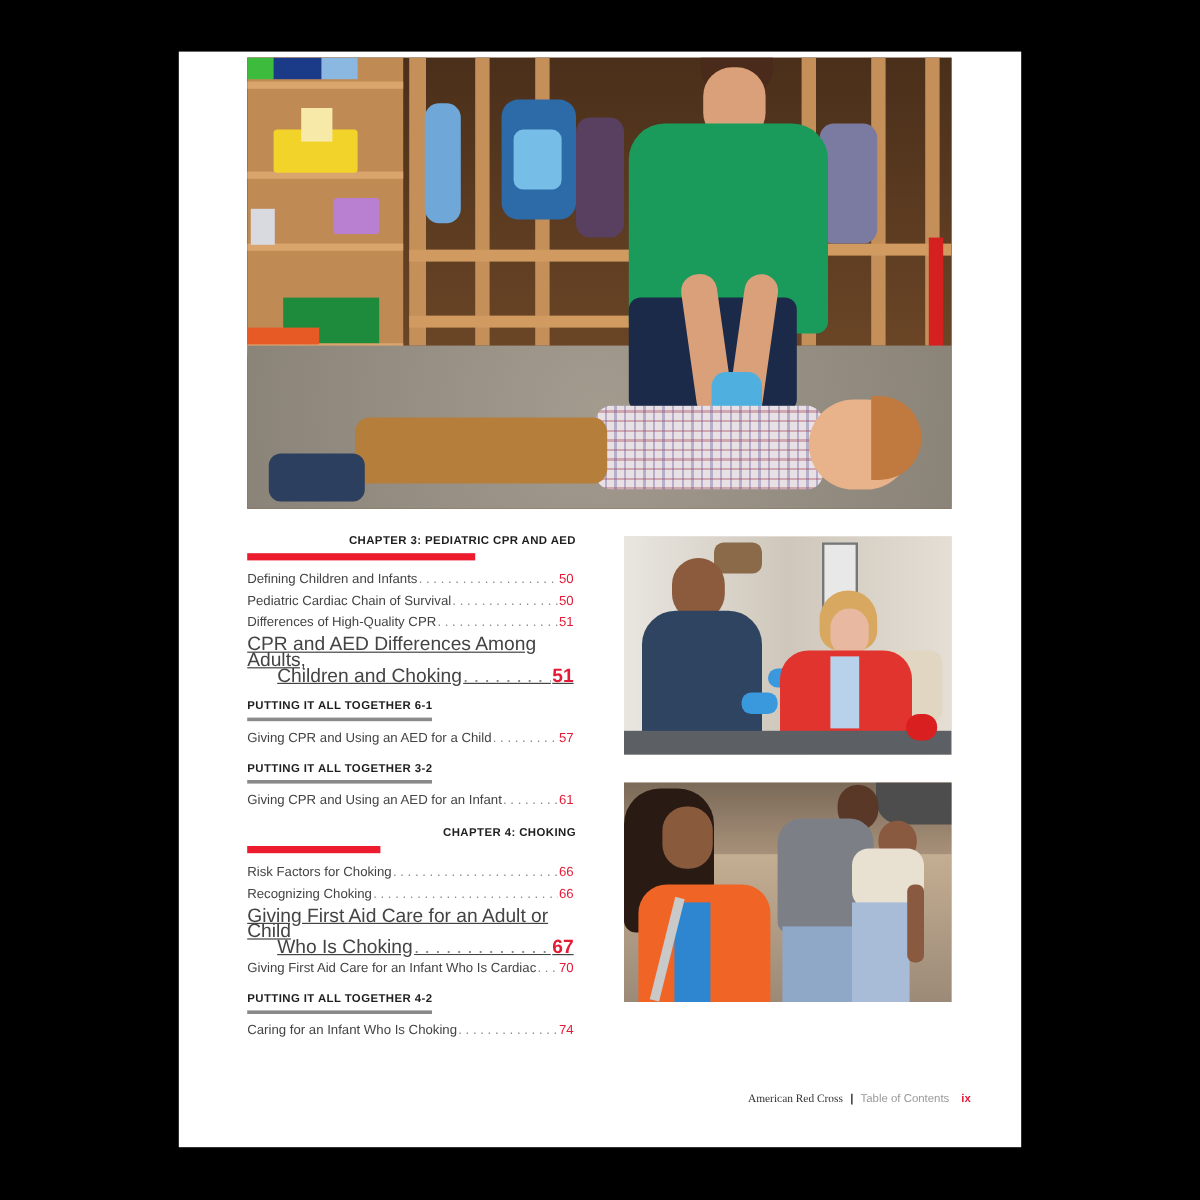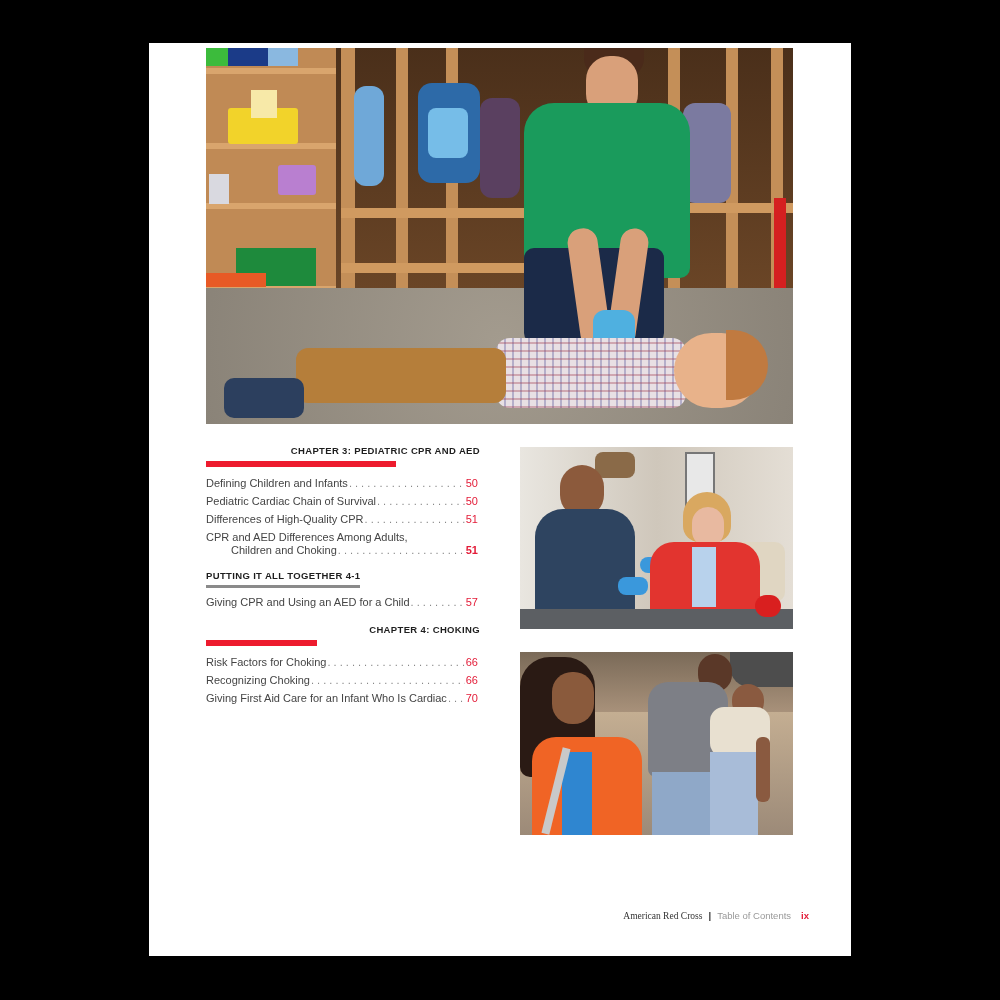--- a/index.html
+++ b/index.html
@@ -19,21 +19,21 @@
   .toc { position: absolute; left: 57px; top: 401px; width: 274px; }
   .chapter-head { font-family: "Liberation Sans", sans-serif; font-weight: bold; font-size: 9.5px; letter-spacing: 0.35px; color: #1e1e1e; line-height: 14px; text-align: right; }
   .chapter-bar { height: 6px; background: #ED1B2E; margin-top: 3px; margin-bottom: 10px; }
   .pt-head { font-weight: bold; font-size: 9.5px; letter-spacing: 0.35px; color: #1e1e1e; line-height: 14px; }
   .pt-bar { height: 3px; background: #8a8a8a; width: 154px; margin-top: 2px; margin-bottom: 8px; }
   .entry { display: flex; align-items: flex-end; font-size: 11px; color: #444; line-height: 13px; margin-bottom: 5px; width: 272px; }
   .entry .t { white-space: nowrap; }
   .entry .dots { flex: 1; overflow: hidden; white-space: nowrap; color: #888; margin: 0 1px; letter-spacing: 2.4px; }
   .entry .dots::after { content: ". . . . . . . . . . . . . . . . . . . . . . . . . . . . . . . . . . . . . . . . . . . . . . . . . . . ."; letter-spacing: 0; }
   .entry .pg { color: #E31B37; font-weight: normal; font-size: 11px; white-space: nowrap; }
-  .entry-wrap { font-size: 11px; color: #444; line-height: 13px; margin-bottom: 5px; width: 272px; }
+  .entry-wrap { font-size: 16px; color: #444; line-height: 13px; margin-bottom: 5px; width: 272px; text-decoration: underline; }
   .entry-wrap .l1 { display: block; }
   .entry-wrap .l2 { display: flex; align-items: flex-end; padding-left: 25px; }
   .entry-wrap .l2 .dots { flex: 1; overflow: hidden; white-space: nowrap; color: #888; margin: 0 1px; }
   .entry-wrap .l2 .dots::after { content: ". . . . . . . . . . . . . . . . . . . . . . . . . . . . . . . . . . . . . . . . . . . . . . . . . . . ."; }
   .entry-wrap .pg { color: #E31B37; font-weight: bold; }
   .section { margin-bottom: 10px; }
 
   
   .footer { position: absolute; right: 42px; top: 867px; font-size: 9.5px; display: flex; align-items: center; gap: 6px; }
   .footer .brand { color: #333; font-family: Liberation Serif, serif; }
@@ -122,51 +122,77 @@
         <span class="l1">CPR and AED Differences Among Adults,</span>
         <span class="l2">
           <span class="t">Children and Choking</span>
           <span class="dots"></span>
           <span class="pg">51</span>
         </span>
       </div>
     </div>
 
     <div class="section" style="margin-top:12px;">
-      <div class="pt-head">PUTTING IT ALL TOGETHER 4-1</div>
+      <div class="pt-head">PUTTING IT ALL TOGETHER 6-1</div>
       <div class="pt-bar"></div>
       <div class="entry">
         <span class="t">Giving CPR and Using an AED for a Child</span>
         <span class="dots"></span>
         <span class="pg">57</span>
       </div>
     </div>
 
+    <div class="section" style="margin-top:12px;">
+      <div class="pt-head">PUTTING IT ALL TOGETHER 3-2</div>
+      <div class="pt-bar"></div>
+      <div class="entry">
+        <span class="t">Giving CPR and Using an AED for an Infant</span>
+        <span class="dots"></span>
+        <span class="pg">61</span>
+      </div>
+    </div>
 
     <div class="section" style="margin-top:14px;">
       <div class="chapter-head">CHAPTER 4: CHOKING</div>
       <div class="chapter-bar" style="width:111px;"></div>
       <div class="entry">
         <span class="t">Risk Factors for Choking</span>
         <span class="dots"></span>
         <span class="pg">66</span>
       </div>
       <div class="entry">
         <span class="t">Recognizing Choking</span>
         <span class="dots"></span>
         <span class="pg">66</span>
       </div>
+      <div class="entry-wrap">
+        <span class="l1">Giving First Aid Care for an Adult or Child</span>
+        <span class="l2">
+          <span class="t">Who Is Choking</span>
+          <span class="dots"></span>
+          <span class="pg">67</span>
+        </span>
+      </div>
       <div class="entry">
         <span class="t">Giving First Aid Care for an Infant Who Is Cardiac</span>
         <span class="dots"></span>
         <span class="pg">70</span>
       </div>
     </div>
 
 
+    <div class="section" style="margin-top:12px;">
+      <div class="pt-head">PUTTING IT ALL TOGETHER 4-2</div>
+      <div class="pt-bar"></div>
+      <div class="entry">
+        <span class="t">Caring for an Infant Who Is Choking</span>
+        <span class="dots"></span>
+        <span class="pg">74</span>
+      </div>
+    </div>
   </div>
 
   <div class="photo photo-adult">
     <div class="shape" style="left:0;top:0;width:273px;height:182px;background:linear-gradient(90deg,#e9e6e0,#cfc7bb 50%,#e4ded5);"></div>
     <div class="shape" style="left:75px;top:5px;width:40px;height:26px;background:#8a6a48;border-radius:8px;"></div>
     <div class="shape" style="left:165px;top:5px;width:30px;height:60px;background:#e8e8e8;border:2px solid #777;"></div>
     <div class="shape" style="left:210px;top:95px;width:55px;height:60px;background:#e0d6c2;border-radius:10px;"></div>
 
     <div class="shape" style="left:40px;top:18px;width:44px;height:52px;background:#8c5a3c;border-radius:22px;"></div>
     <div class="shape" style="left:15px;top:62px;width:100px;height:110px;background:#2e4460;border-radius:28px 28px 6px 6px;"></div>

